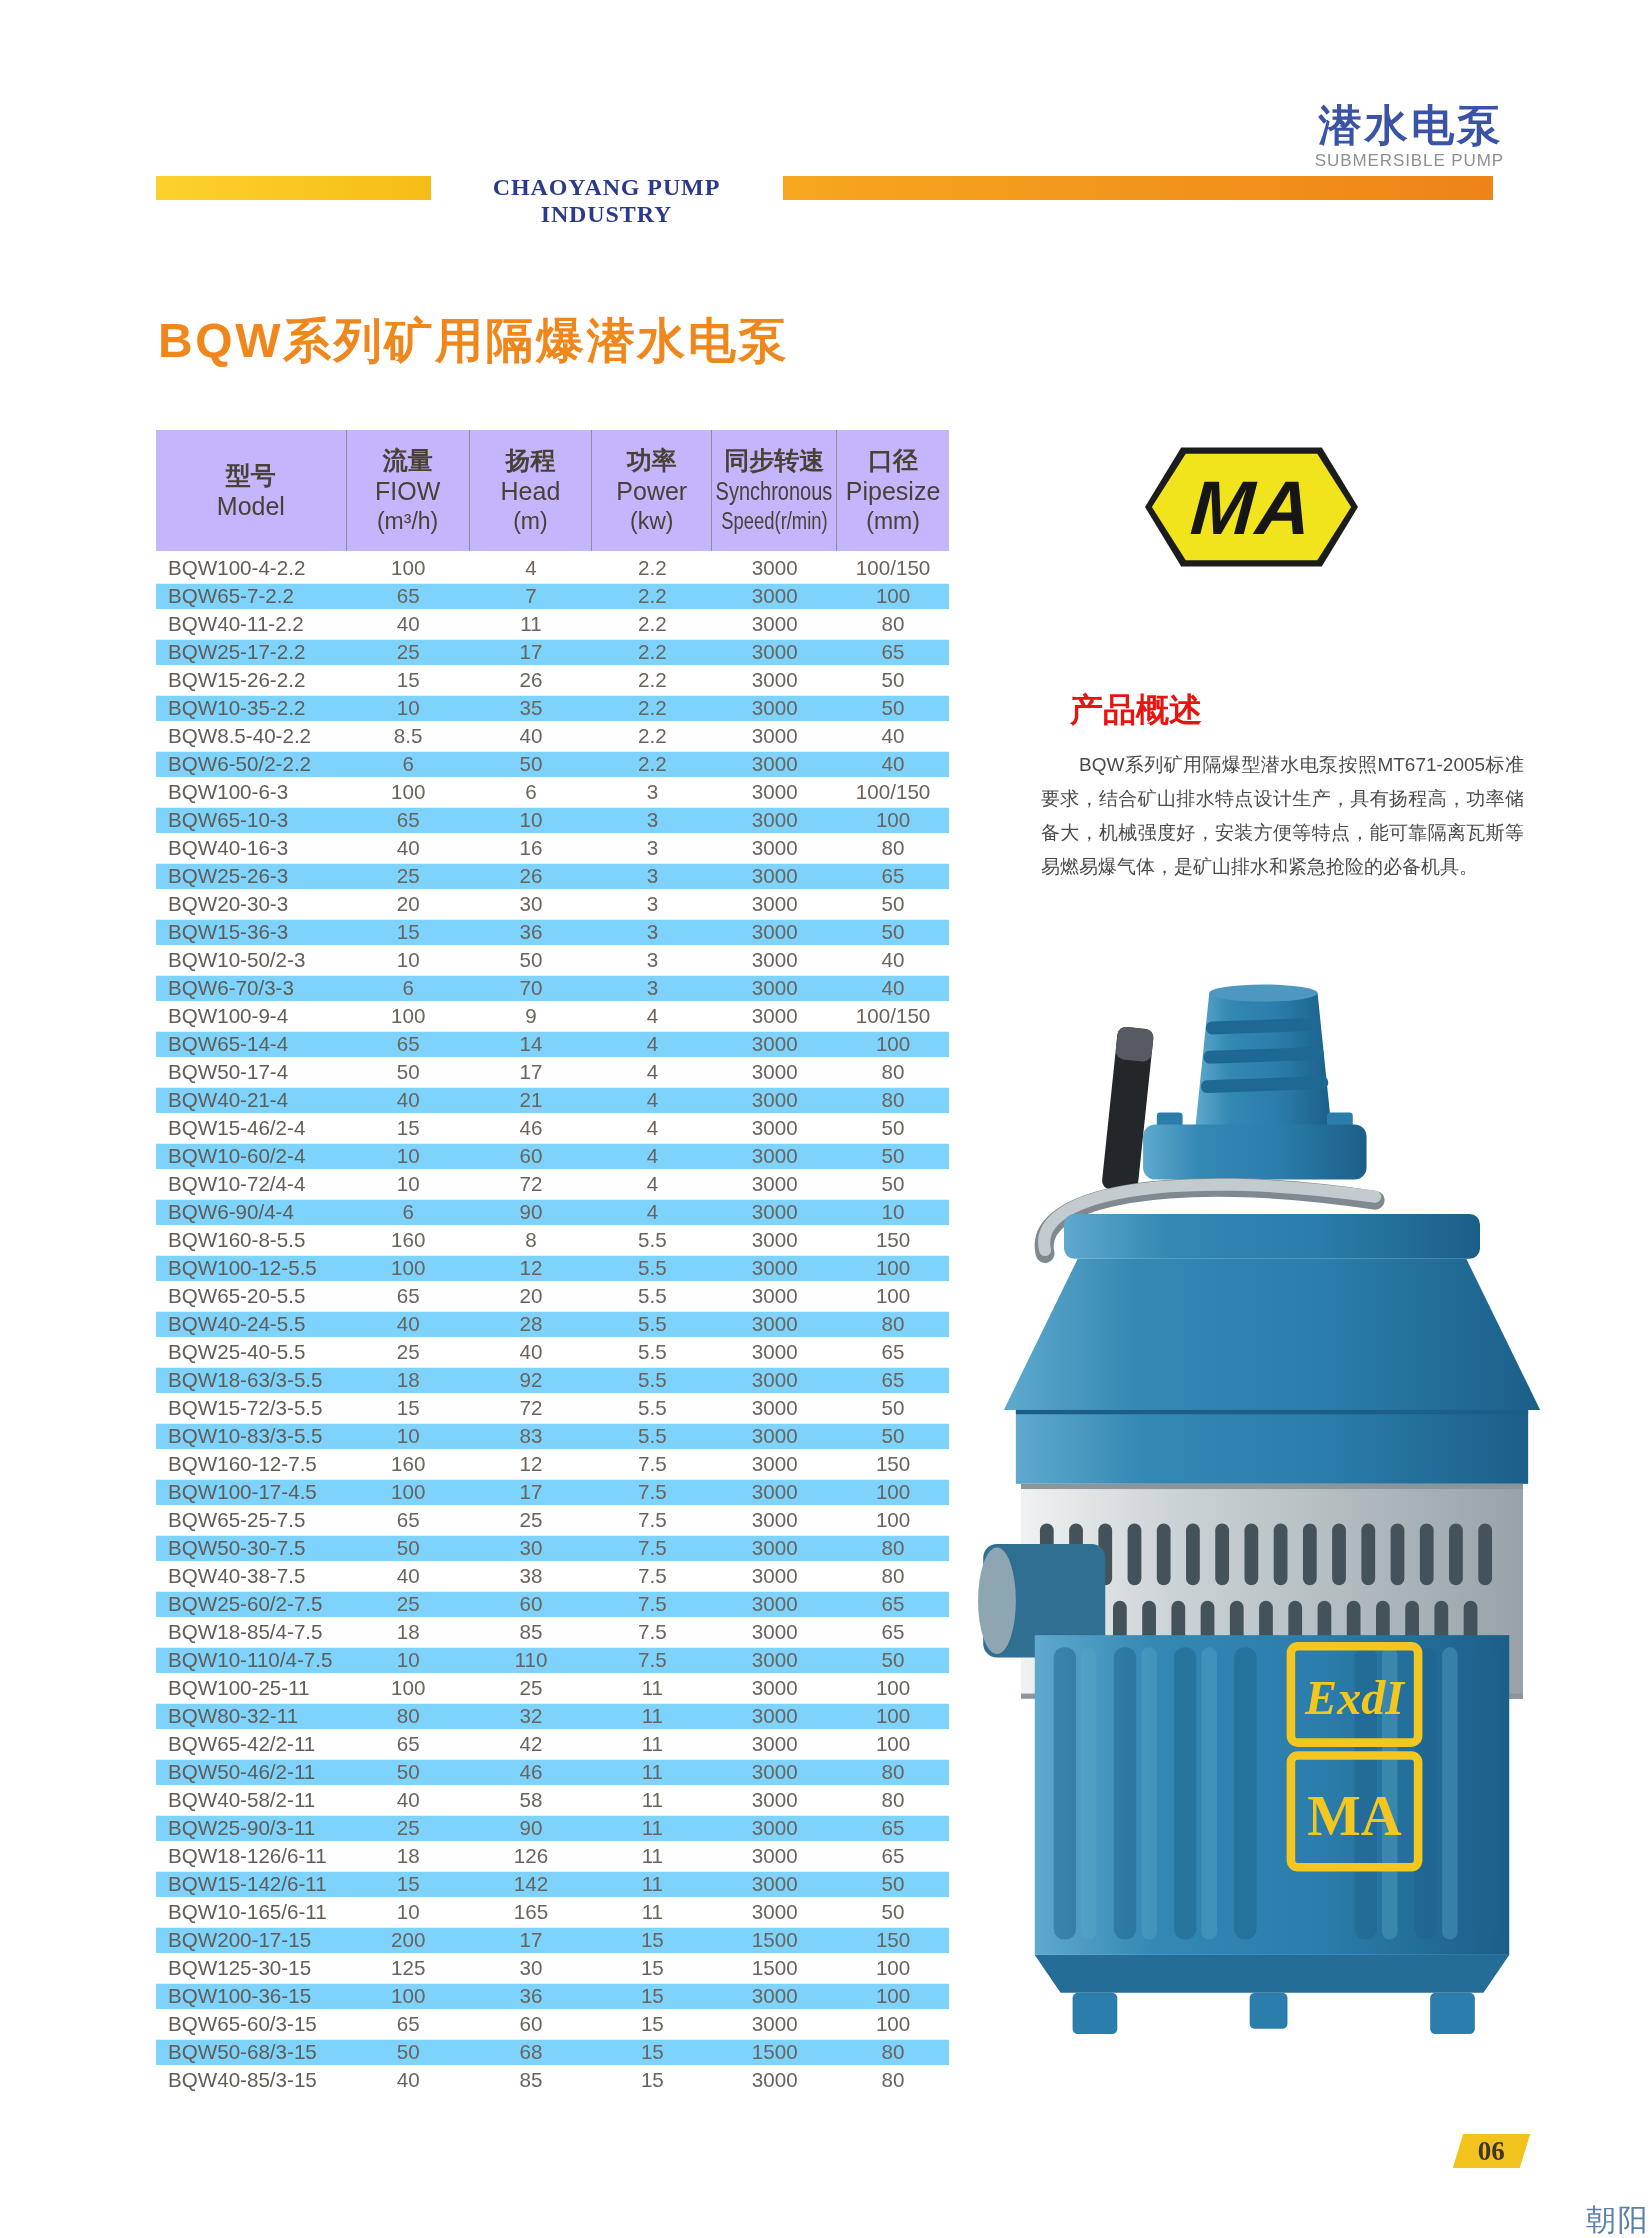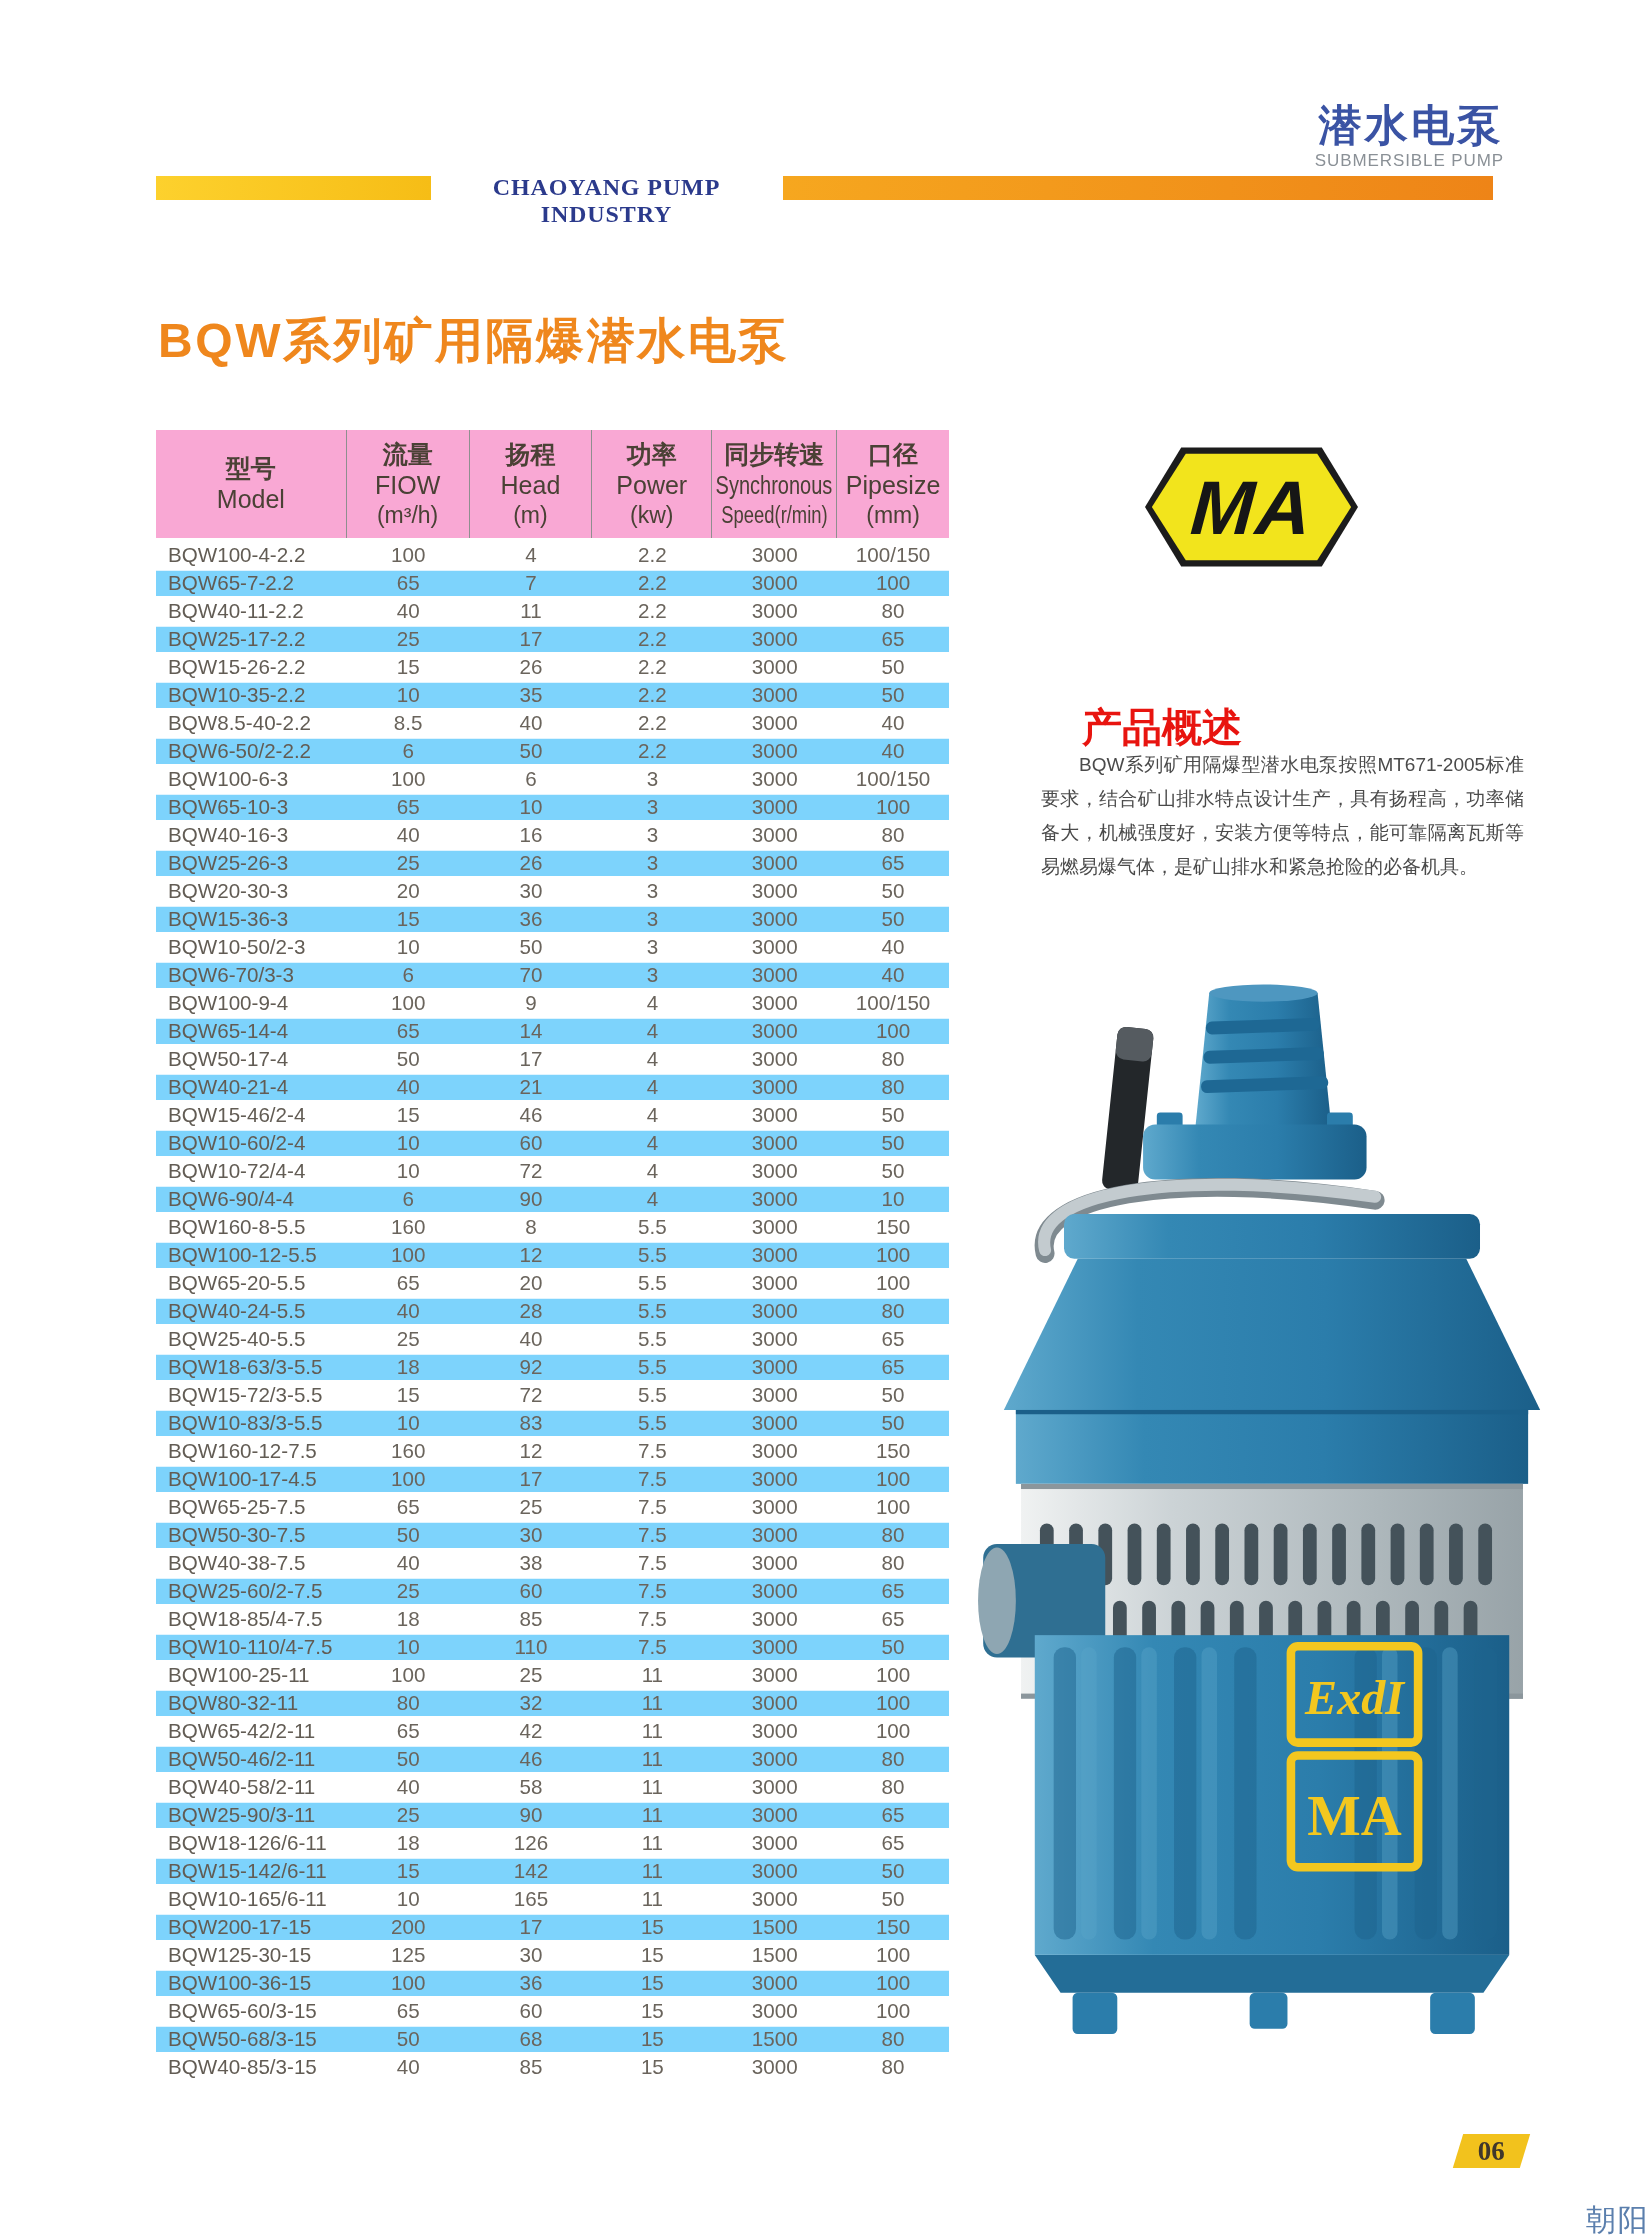--- a/index.html
+++ b/index.html
@@ -16,21 +16,21 @@
   .company{position:absolute;left:434px;top:174px;width:345px;text-align:center;
            font-family:"Liberation Serif","DejaVu Serif",serif;font-weight:bold;
            font-size:24px;color:#2b3a8c;letter-spacing:0.9px;}
 
   
   .title{position:absolute;left:152px;top:303px;margin:6px;font-size:48px;font-weight:800;
          color:#ef871d;letter-spacing:2.6px;white-space:nowrap;}
 
   
   .ptable{position:absolute;left:156px;top:430px;width:793px;}
-  .thead{display:flex;height:108px;background:#f9a8d4;}
+  .thead{display:flex;height:121px;background:#c4b5fd;}
   .th{box-sizing:border-box;display:flex;flex-direction:column;justify-content:center;
       align-items:center;border-right:1.7px solid #8f8f8f;color:#4a4135;}
   .th:last-child{border-right:none;}
   .th-cn{font-size:25px;font-weight:bold;line-height:31px;}
   .th-en{font-size:25px;line-height:31px;}
   .th-unit{font-size:23px;line-height:29px;}
   .squeeze{transform:scaleX(.8);transform-origin:center;white-space:nowrap;}
   .tbody{margin-top:3.4px;}
   .tr{display:flex;height:28px;align-items:center;}
   .tr.tan{background:#7dd3fc;box-shadow:inset 0 1.7px 0 #ffffff, inset 0 -0.9px 0 #ffffff;}
@@ -41,21 +41,21 @@
   
   .ma-badge{position:absolute;left:1145px;top:441px;width:213px;height:132px;background:#1c1c1c;
             clip-path:polygon(0% 50%,17% 5%,83% 5%,100% 50%,83% 95%,17% 95%);}
   .ma-inner{position:absolute;left:6.9px;top:6.9px;right:6.9px;bottom:6.9px;background:#f2e41c;
             clip-path:polygon(0% 50%,17% 5%,83% 5%,100% 50%,83% 95%,17% 95%);
             display:flex;align-items:center;justify-content:center;}
   .ma-inner span{font-size:76px;font-weight:900;font-style:italic;color:#161616;letter-spacing:1.7px;
                  transform:skewX(-4deg);}
 
   
-  .ov-head{position:absolute;left:1070px;top:688px;margin:12px;font-size:40px;font-weight:bold;color:#e8140f;}
+  .ov-head{position:absolute;left:1070px;top:688px;margin:0;font-size:33px;font-weight:bold;color:#e8140f;}
   .ov-body{position:absolute;left:1025px;top:732px;width:483px;margin:16px;font-size:19px;
            line-height:34px;color:#4a4a4a;text-align:justify;text-indent:2em;}
 
   
   .pump{position:absolute;left:971px;top:963px;width:602px;height:1083px;}
 
   
   .page-num{position:absolute;left:1458px;top:2134px;width:67px;height:34px;background:#f2c21d;
             transform:skewX(-17deg);display:flex;align-items:center;justify-content:center;}
   .page-num span{transform:skewX(17deg);font-family:"Liberation Serif","DejaVu Serif",serif;

